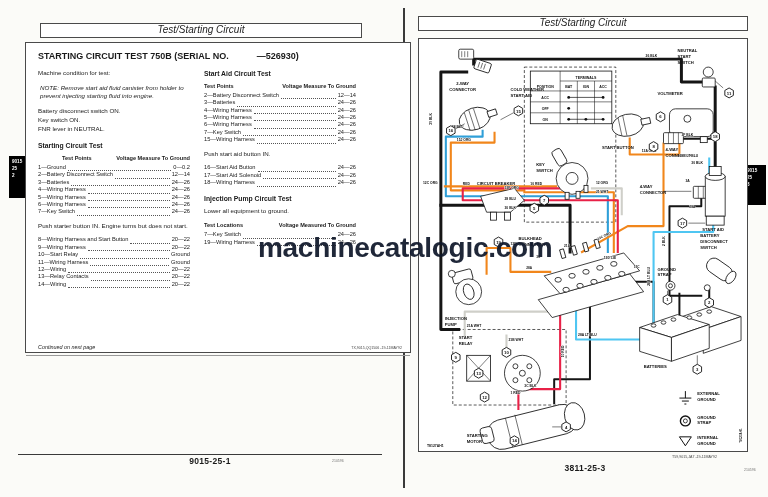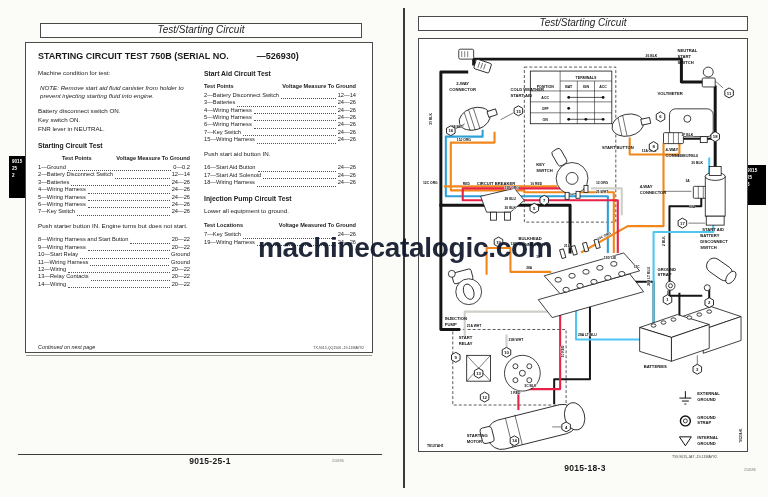--- a/index.html
+++ b/index.html
@@ -3,21 +3,21 @@
 <meta charset="utf-8">
 <style>
   * { margin:0; padding:0; box-sizing:border-box; }
   html,body { width:768px; height:497px; }
   body { position:relative; background:#fbfbf8; font-family:"Liberation Sans",sans-serif; color:#1a1a1a; overflow:hidden; }
   .pagebox { position:absolute; border:1px solid #4a4a4a; background:#fff; }
   .hdr { font-style:italic; font-size:10px; text-align:center; padding-top:0; color:#222; }
   .gutter { position:absolute; left:403px; top:8px; width:2px; height:480px; background:#3a3a3a; }
   .tab { position:absolute; background:#000; color:#fff; font-size:4.6px; line-height:1.55; padding:2px 2px 2px 3px; font-weight:bold; }
   
-  .lp-content { position:absolute; left:25px; top:42px; width:348px; height:311px; border:1px solid #4a4a4a; background:#fff; padding:8px 10px 0 12px; }
+  .lp-content { position:absolute; left:25px; top:42px; width:386px; height:311px; border:1px solid #4a4a4a; background:#fff; padding:8px 10px 0 12px; }
   .lp-content::after { content:""; position:absolute; left:0; right:0; bottom:-4px; border-bottom:1px solid #9a9a9a; }
   .lp-title { display:flex; gap:28px; font-size:9px; font-weight:bold; }
   .lp-cols { display:flex; gap:14px; margin-top:8px; }
   .col { width:152px; font-size:6.2px; line-height:1.4; }
   .para { margin-bottom:6px; }
   .tight { margin-bottom:0.5px; }
   .note { font-style:italic; padding-left:2px; }
   .sec-h { font-weight:bold; font-size:6.8px; margin:7px 0 4px; }
   .tbl-h { display:flex; justify-content:space-between; font-weight:bold; font-size:5.6px; margin-bottom:1.5px; }
   .tbl-h .thp { margin-left:24px; }
@@ -577,16 +577,16 @@
       <text class="tpt" x="96" y="405.7">14</text>
   <use href="#hx" transform="translate(148,390)"></use>
       <text class="tpt" x="148" y="391.7">4</text>
 
   <text class="fig" x="8" y="410">T8127AH1</text>
   <text class="fig" x="325" y="406" transform="rotate(-90 325 406)" style="font-size:3px;">T8127AH1</text>
 </svg>
 </div>
 
 <div class="rp-doccode">T59,9015,JA7  -19-11MAY92</div>
-<div class="pg-num" style="left:550px;top:463px;width:70px;text-align:center;">9015-18-3</div>
+<div class="pg-num" style="left:550px;top:463px;width:70px;text-align:center;">3811-25-3</div>
 <div class="tiny-code" style="left:744px;top:468px;">210596</div>
 
 <div class="watermark">machinecatalogic.com</div>
 
 </body></html>

